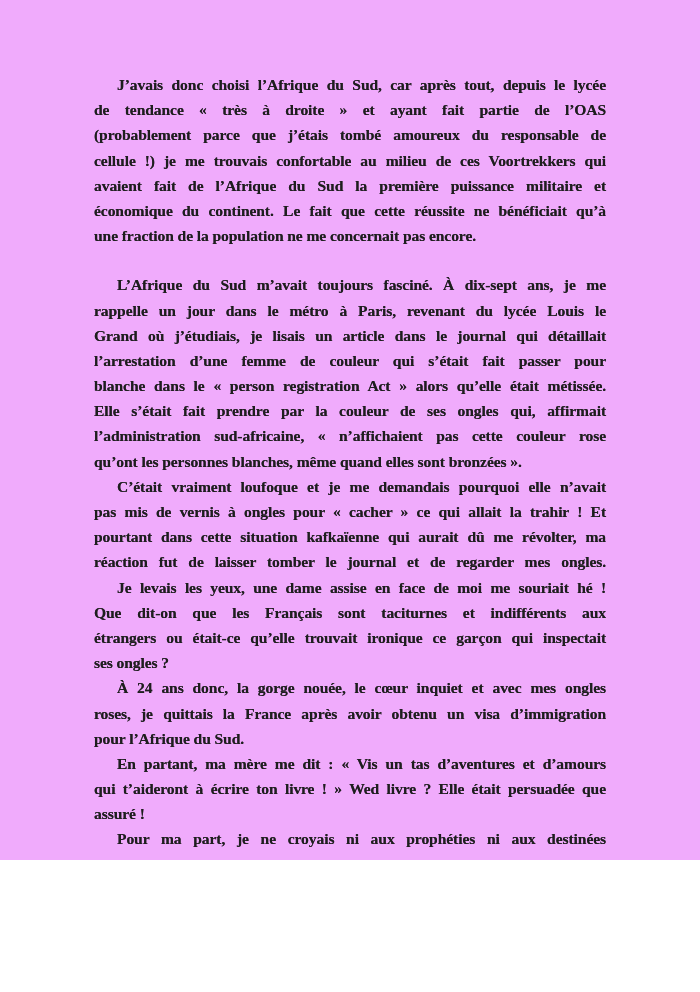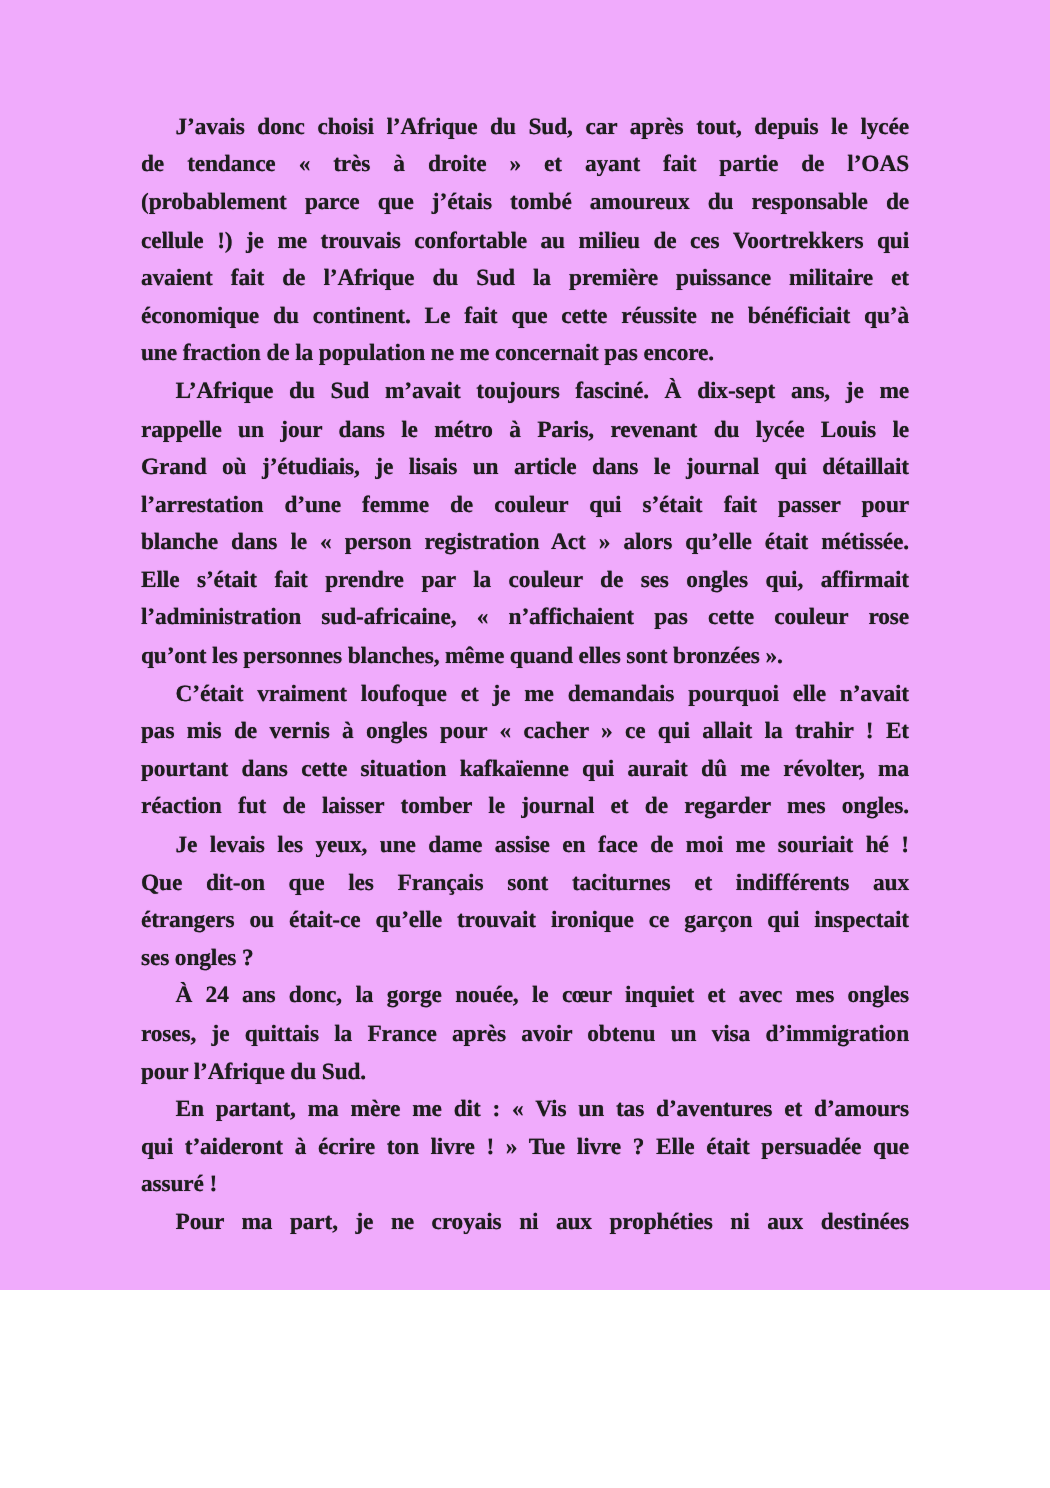--- a/index.html
+++ b/index.html
@@ -21,21 +21,21 @@
     position: absolute;
     left: 94px;
     top: 72px;
     width: 512px;
   }
   .para {
     margin: 0;
     padding: 0;
   }
   .para.gap-before {
-    margin-top: 0;
+    margin-top: 24px;
   }
   .line {
     white-space: nowrap;
     height: 25.2px;
     line-height: 25.2px;
     font-size: 15.6px;
     letter-spacing: -0.1px;
     text-align: justify;
     text-align-last: justify;
     text-shadow: 0 0 0.6px rgba(10,10,10,0.65);
@@ -91,21 +91,21 @@
         <div class="line">étrangers ou était-ce qu’elle trouvait ironique ce garçon qui inspectait</div>
         <div class="line last">ses ongles ?</div>
       </div>
       <div class="para">
         <div class="line first">À 24 ans donc, la gorge nouée, le cœur inquiet et avec mes ongles</div>
         <div class="line">roses, je quittais la France après avoir obtenu un visa d’immigration</div>
         <div class="line last">pour l’Afrique du Sud.</div>
       </div>
       <div class="para">
         <div class="line first">En partant, ma mère me dit : « Vis un tas d’aventures et d’amours</div>
-        <div class="line">qui t’aideront à écrire ton livre ! » Tue livre ? Elle était persuadée que</div>
+        <div class="line">qui t’aideront à écrire ton livre ! » Wed livre ? Elle était persuadée que</div>
         <div class="line last">assuré !</div>
       </div>
       <div class="para">
         <div class="line first">Pour ma part, je ne croyais ni aux prophéties ni aux destinées</div>
       </div>
     </div>
   <div class="page-number">16</div>
 </div>
 
 </body></html>

